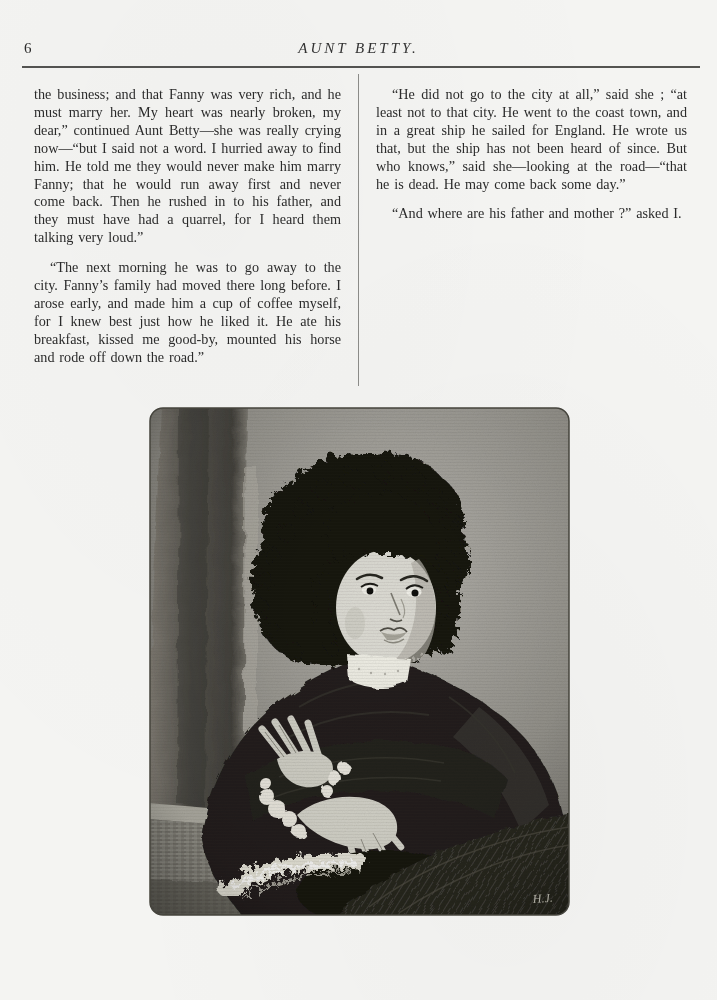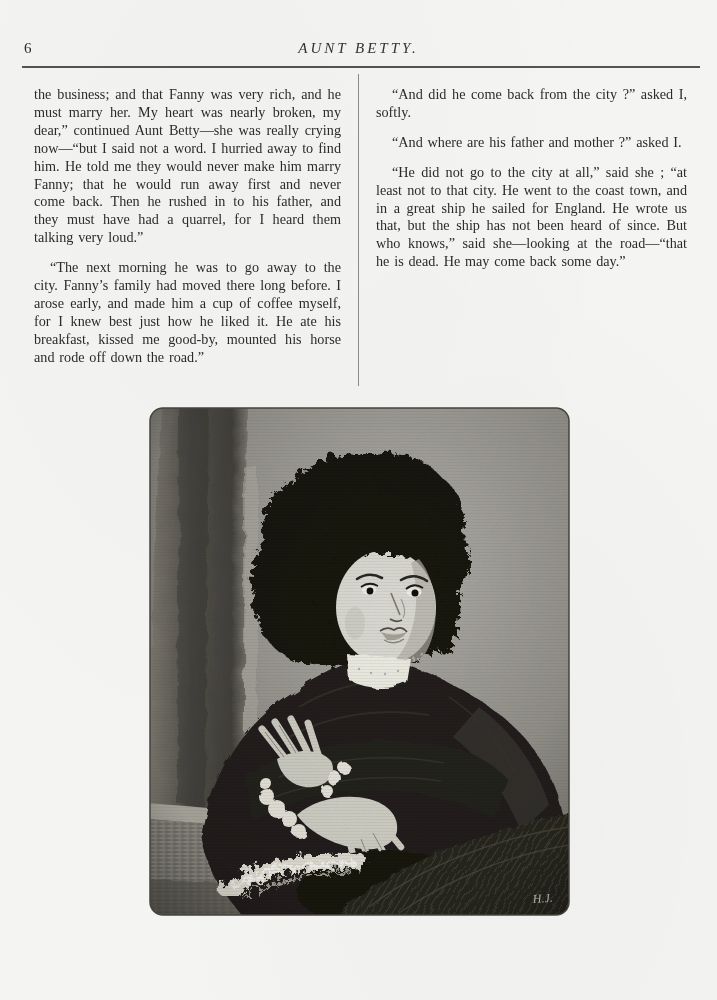--- a/index.html
+++ b/index.html
@@ -67,23 +67,22 @@
   <div class="running-title">AUNT BETTY.</div>
   <div class="header-rule"></div>
 
   <div class="columns">
     <div class="col left">
       <p>the business; and that Fanny was very rich, and he must marry her. My heart was nearly broken, my dear,” continued Aunt Betty—she was really crying now—“but I said not a word. I hurried away to find him. He told me they would never make him marry Fanny; that he would run away first and never come back. Then he rushed in to his father, and they must have had a quarrel, for I heard them talking very loud.”</p>
       <p class="indent">“The next morning he was to go away to the city. Fanny’s family had moved there long before. I arose early, and made him a cup of coffee myself, for I knew best just how he liked it. He ate his breakfast, kissed me good-by, mounted his horse and rode off down the road.”</p>
     </div>
     <div class="col-divider"></div>
     <div class="col right">
-      <p class="indent">“And did he come back from the city ?” asked I, softly.</p>
+      <p class="indent">“He did not go to the city at all,” said she ; “at least not to that city. He went to the coast town, and in a great ship he sailed for England. He wrote us that, but the ship has not been heard of since. But who knows,” said she—looking at the road—“that he is dead. He may come back some day.”</p>
       <p class="indent">“And where are his father and mother ?” asked I.</p>
-      <p class="indent">“He did not go to the city at all,” said she ; “at least not to that city. He went to the coast town, and in a great ship he sailed for England. He wrote us that, but the ship has not been heard of since. But who knows,” said she—looking at the road—“that he is dead. He may come back some day.”</p>
     </div>
   </div>
 
   <div class="illustration">
     <svg width="421" height="509" viewBox="0 0 421 509" xmlns="http://www.w3.org/2000/svg">
       <defs>
         <radialGradient id="bgGrad" cx="0.60" cy="0.30" r="0.95">
           <stop offset="0" stop-color="#b2b0aa"></stop>
           <stop offset="0.5" stop-color="#96948d"></stop>
           <stop offset="1" stop-color="#5c5a54"></stop>

